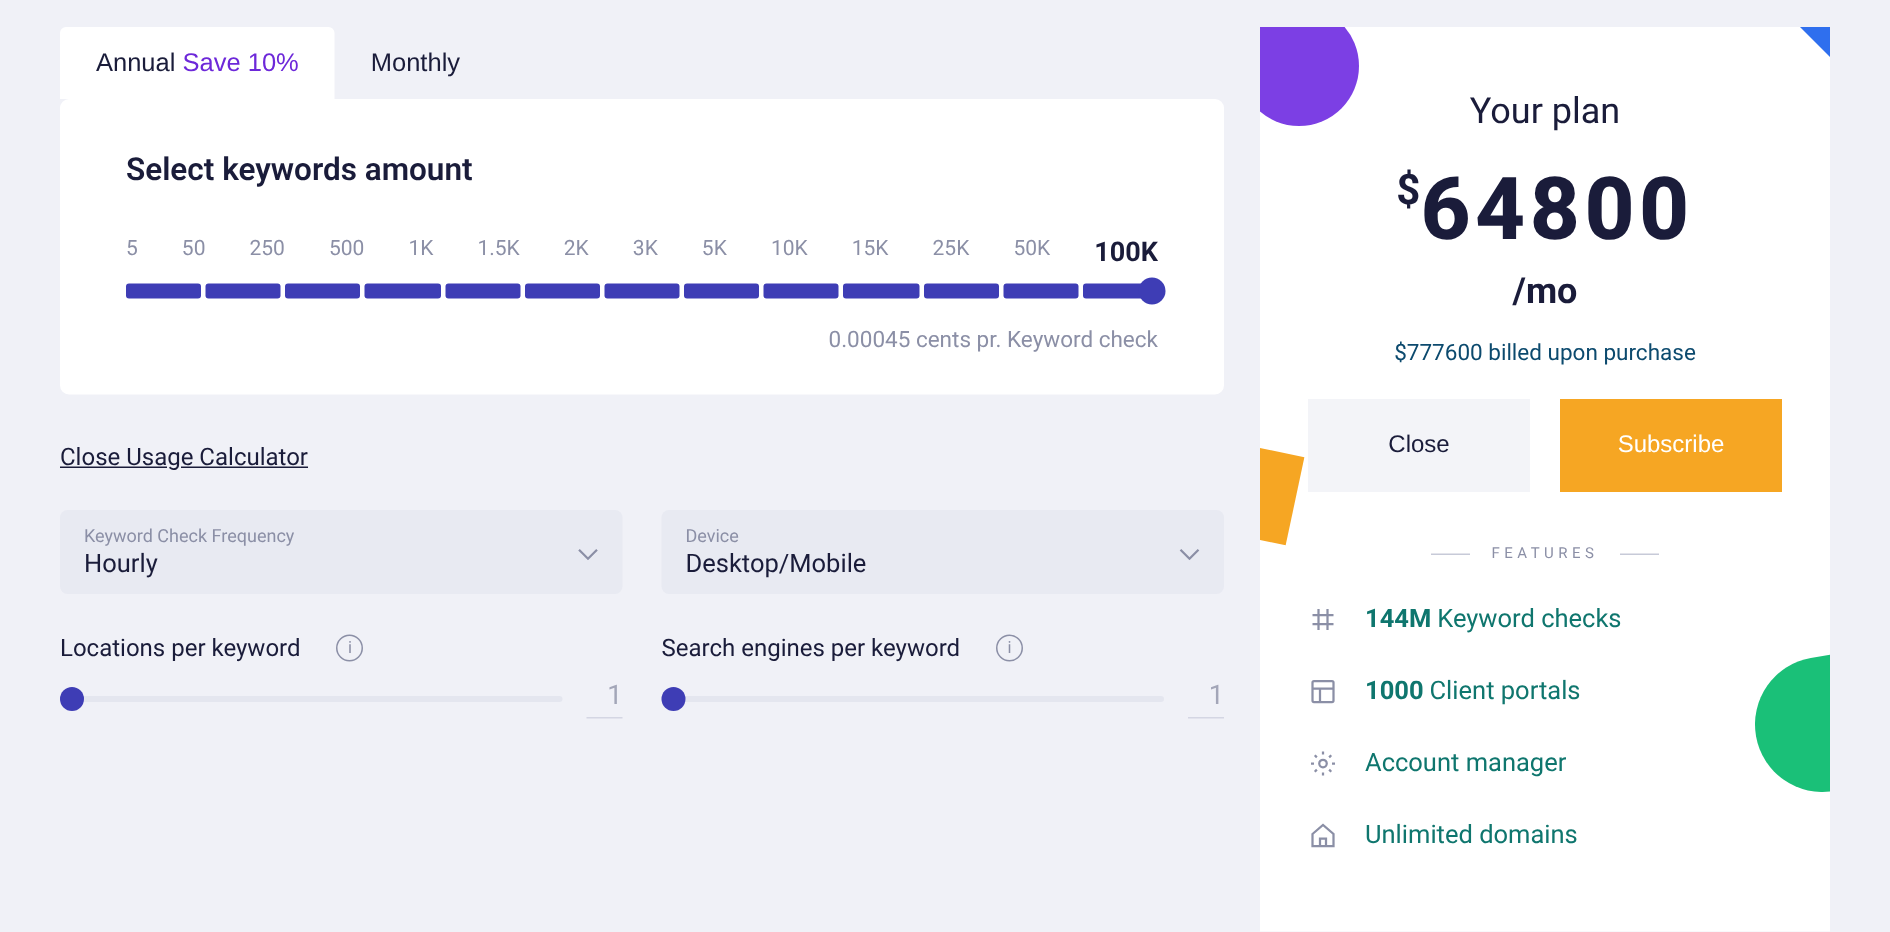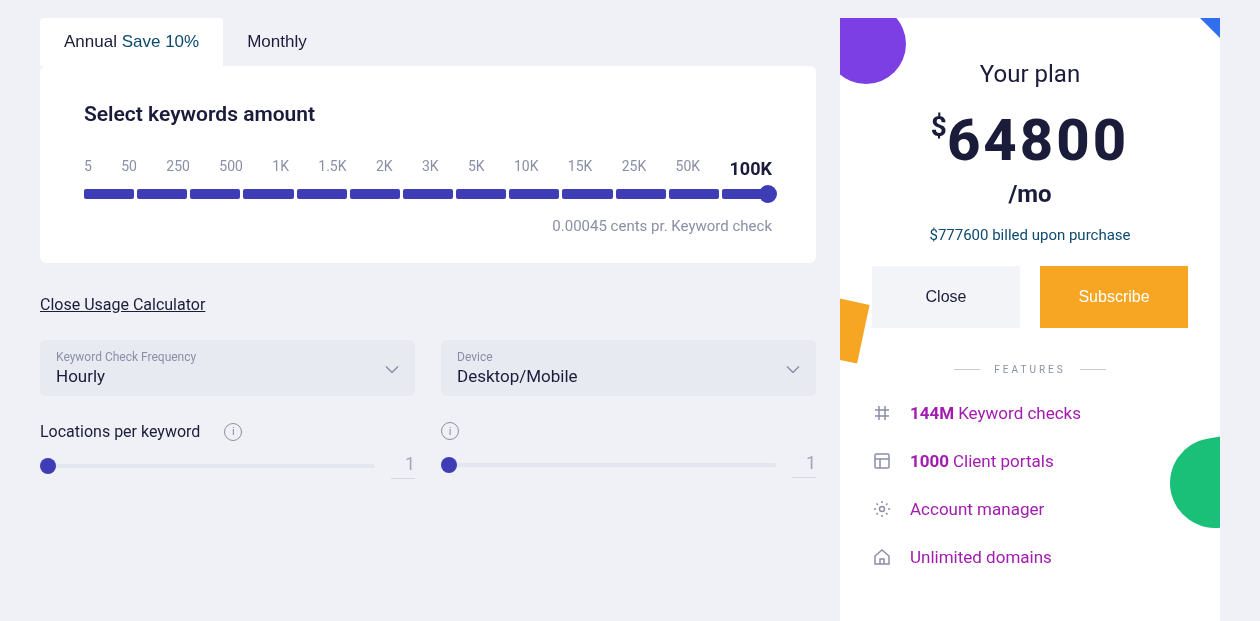--- a/index.html
+++ b/index.html
@@ -34,21 +34,21 @@
       cursor: pointer;
       background: transparent;
       border: none;
       color: #1a1c3a;
     }
     .tab.active {
       background: #fff;
       border-radius: 4px 4px 0 0;
     }
     .tab .save-text {
-      color: #0c4a6e;
+      color: #6d28d9;
     }
     .card {
       background: #fff;
       border-radius: 6px;
       padding: 36px 44px 28px;
       margin-top: 0;
     }
     .card-title {
       font-size: 21px;
       font-weight: 600;
@@ -308,21 +308,21 @@
     }
     .feature-list {
       list-style: none;
     }
     .feature-item {
       display: flex;
       align-items: flex-end;
       gap: 18px;
       margin-bottom: 28px;
       font-size: 17px;
-      color: #a21caf;
+      color: #0f766e;
     }
     .feature-icon {
       width: 20px;
       height: 20px;
       display: flex;
       align-items: center;
       justify-content: center;
       color: #8b8fa6;
     }
     .feature-item strong {
@@ -415,20 +415,21 @@
         </div>
         <div class="small-slider-row">
           <div class="small-slider-track">
             <div class="small-slider-thumb"></div>
           </div>
           <div class="small-slider-value">1</div>
         </div>
       </div>
       <div class="form-col">
         <div class="small-slider-label">
+          <span>Search engines per keyword</span>
           <span class="info-icon">i</span>
         </div>
         <div class="small-slider-row">
           <div class="small-slider-track">
             <div class="small-slider-thumb"></div>
           </div>
           <div class="small-slider-value">1</div>
         </div>
       </div>
     </div>

